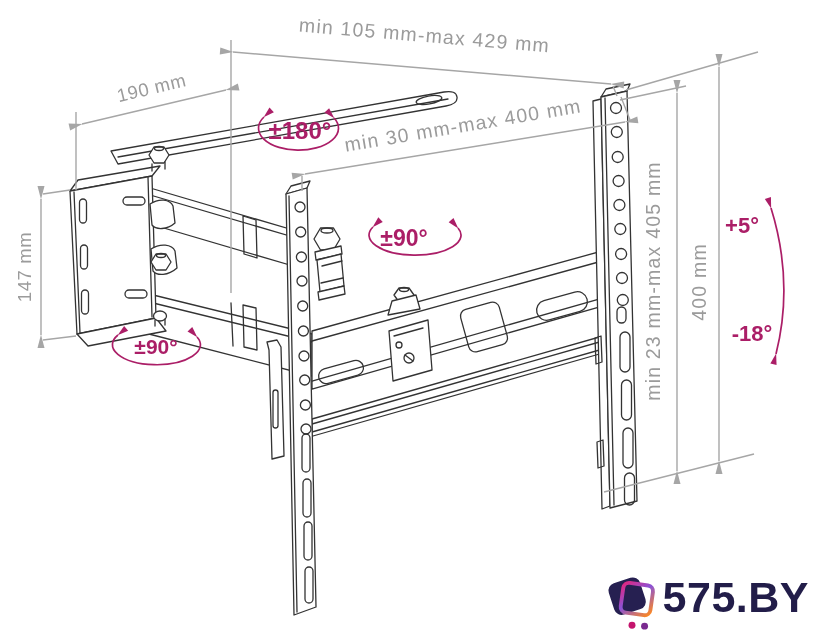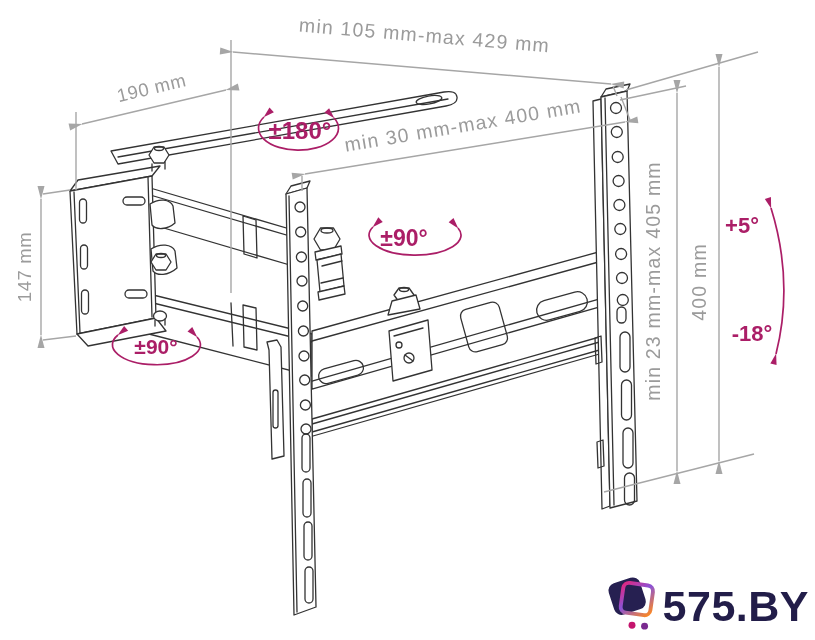--- a/index.html
+++ b/index.html
@@ -5,21 +5,21 @@
   html,body{margin:0;padding:0;background:#ffffff;}
   .canvas{
     position:relative;width:815px;height:640px;background:#fff;overflow:hidden;
     font-family:"Liberation Sans", sans-serif;
   }
   svg text{font-family:"Liberation Sans", sans-serif;}
   .dim-label{fill:#9b9b9b;font-size:19.5px;letter-spacing:1.2px;}
   .dim-label.small{font-size:18.5px;letter-spacing:0.6px;}
   .angle-label{fill:#ab1e67;font-weight:bold;}
   .logo{
-    position:absolute;right:6px;bottom:8px;display:flex;align-items:flex-end;gap:2px;
+    position:absolute;right:6px;bottom:8px;display:flex;align-items:center;gap:2px;
   }
   .logo-text{
     color:#221d49;font-size:43px;font-weight:bold;letter-spacing:0.5px;line-height:1;
     transform:translateY(-4px);
   }
 </style>
 </head>
 <body>
 
 <div class="canvas">

